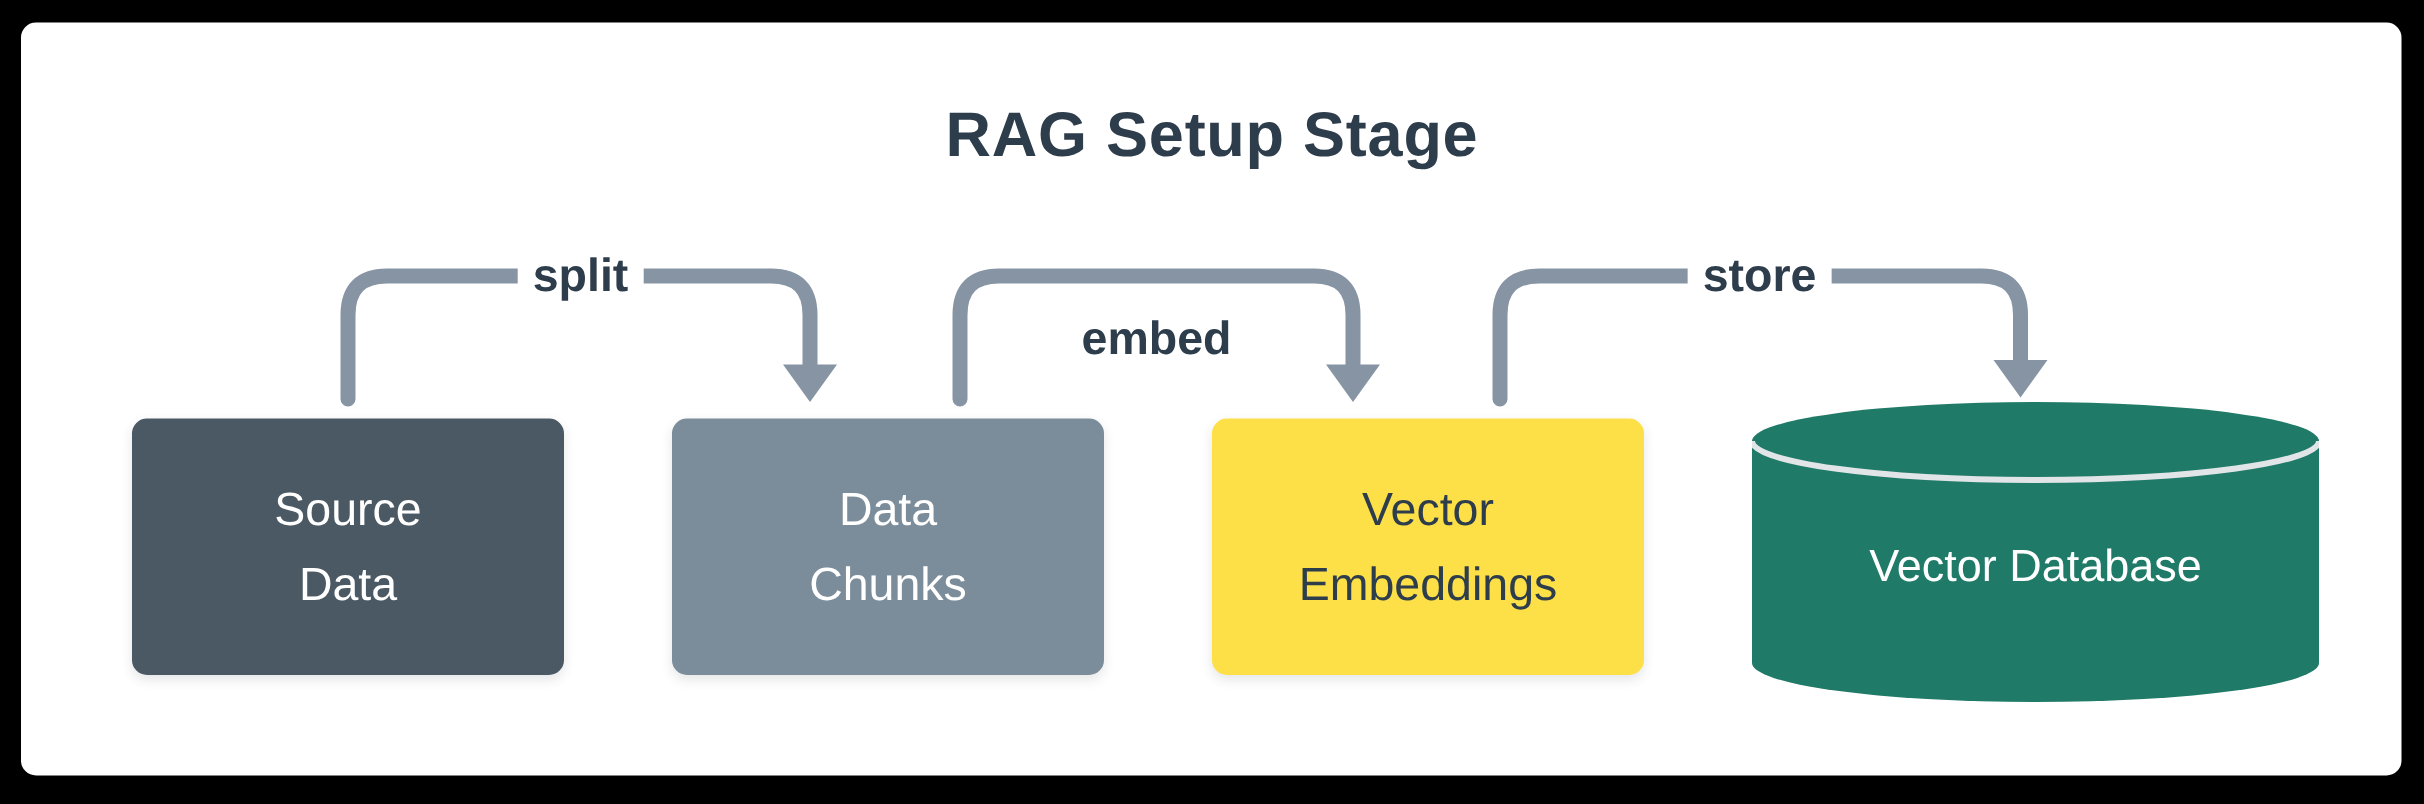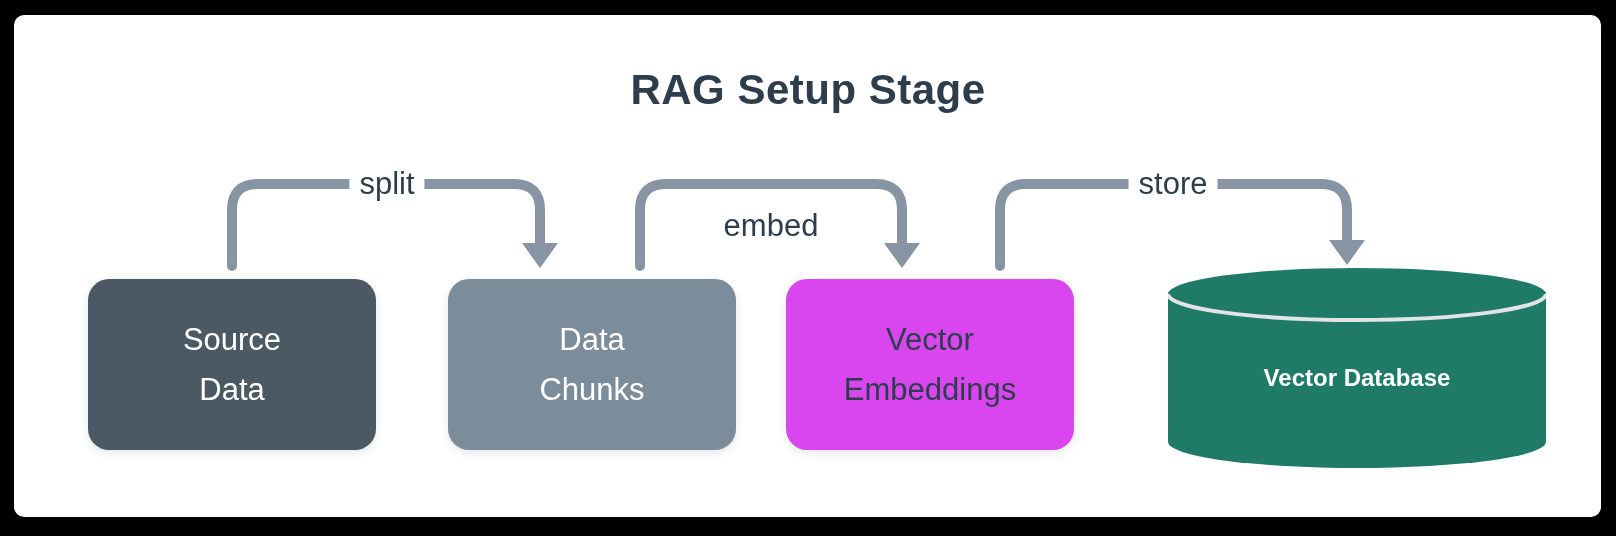--- a/index.html
+++ b/index.html
@@ -21,46 +21,46 @@
     font-size:42px;font-weight:bold;color:#2e3d4c;
     letter-spacing:0.5px;
   }
   .arrows-svg{
     position:absolute;left:0;top:0;width:1616px;height:536px;
     pointer-events:none;
   }
   .edge-label{
     position:absolute;top:184px;transform:translate(-50%,-50%);
     background:#fff;padding:0 10px;
-    font-size:31px;color:#2e3d4c;font-weight:400;
+    font-size:31px;color:#2e3d4c;font-weight:700;
     white-space:nowrap;
   }
   .edge-label.l1{left:387px;}
   .edge-label.l2{left:771px;margin-top:42px;}
   .edge-label.l3{left:1173px;text-align:center;}
   .node{
     position:absolute;top:279px;width:288px;height:171px;
-    border-radius:21px;
+    border-radius:10px;
     display:flex;align-items:center;justify-content:center;
     text-align:center;
     font-size:31px;font-weight:500;line-height:1.6;
     white-space:pre-line;
     box-shadow:0 3px 8px rgba(40,50,60,0.12);
   }
   .node.n1{left:88px;background:#4a5964;color:#ffffff;}
   .node.n2{left:448px;background:#7b8c9a;color:#ffffff;}
-  .node.n3{left:786px;background:#d946ef;color:#2e3d4c;}
+  .node.n3{left:808px;background:#fde047;color:#2e3d4c;}
   .cylinder{
     position:absolute;left:1168px;top:268px;width:378px;height:200px;
   }
   .cylinder svg{position:absolute;left:0;top:0;}
   .cylinder .cyl-label{
     position:absolute;left:0;right:0;top:110px;transform:translateY(-50%);
     text-align:center;
-    font-size:24px;font-weight:700;color:#ffffff;
+    font-size:30px;font-weight:400;color:#ffffff;
     white-space:nowrap;
   }
 </style>
 </head>
 <body>
 
 <div class="canvas">
   <div class="card"></div>
 
   <div class="title">RAG Setup Stage</div>

